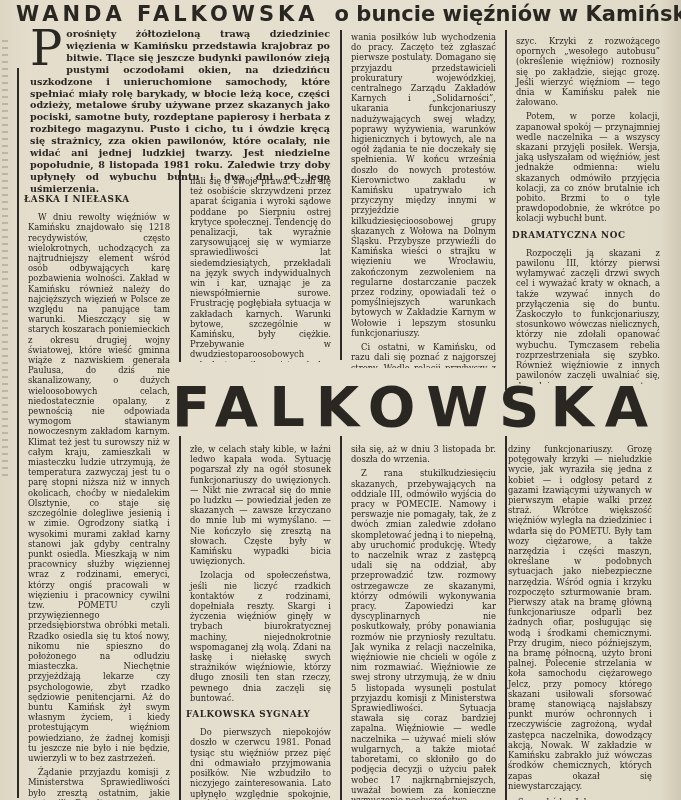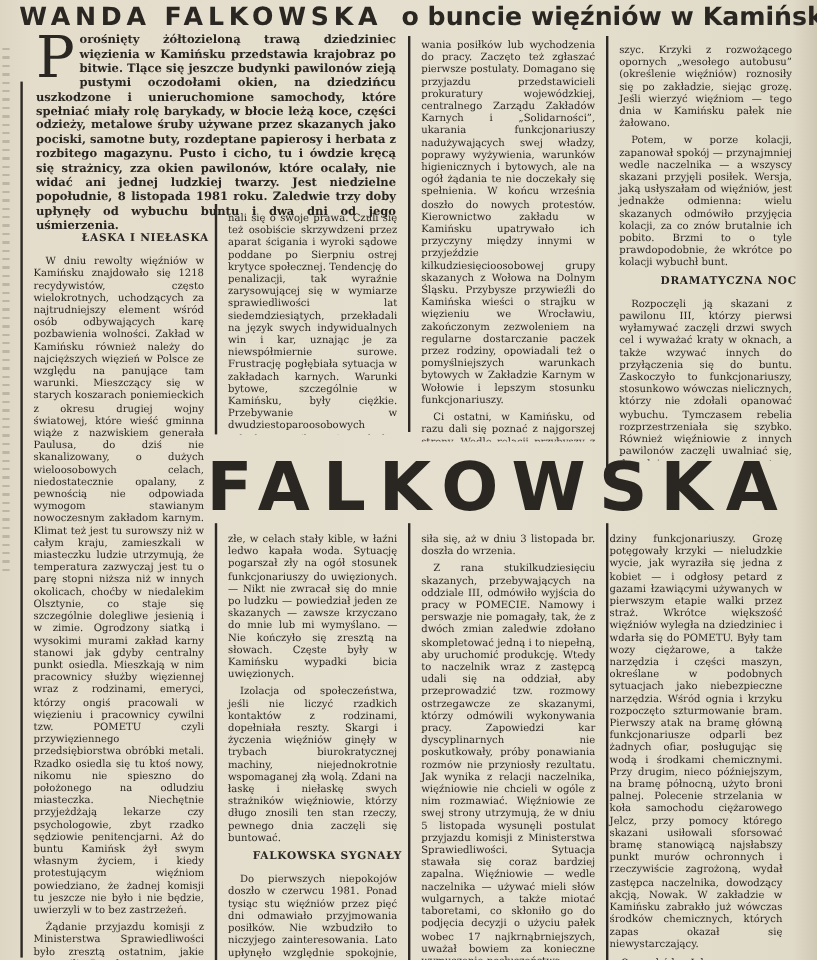--- a/index.html
+++ b/index.html
@@ -30,21 +30,21 @@
     float: left; font-size: 48px; line-height: 40px; font-weight: normal;
     margin: 0 4px -2px 0; font-family: "DejaVu Serif", serif;
   }
   .col {
     position: absolute; font-size: 8.4px; line-height: 10.2px;
     text-align: justify; hyphens: none; overflow: hidden;
   }
   .col p { margin: 4px; text-indent: 10px; }
   .col p.noind { text-indent: 0; }
   .subhead {
-    text-align: right; font-weight: bold; font-size: 8.8px;
+    text-align: left; font-weight: bold; font-size: 8.8px;
     letter-spacing: 0.6px; margin: 6px 0 8px 0; text-indent: 0;
   }
   .big-title {
     position: absolute; left: 172px; top: 382px; width: 500px; height: 50px;
     font-family: "DejaVu Sans", sans-serif; font-weight: bold;
     font-size: 56px; line-height: 50px; letter-spacing: 11px;
     color: #2a2622; white-space: nowrap;
   }
 </style>
 </head>

